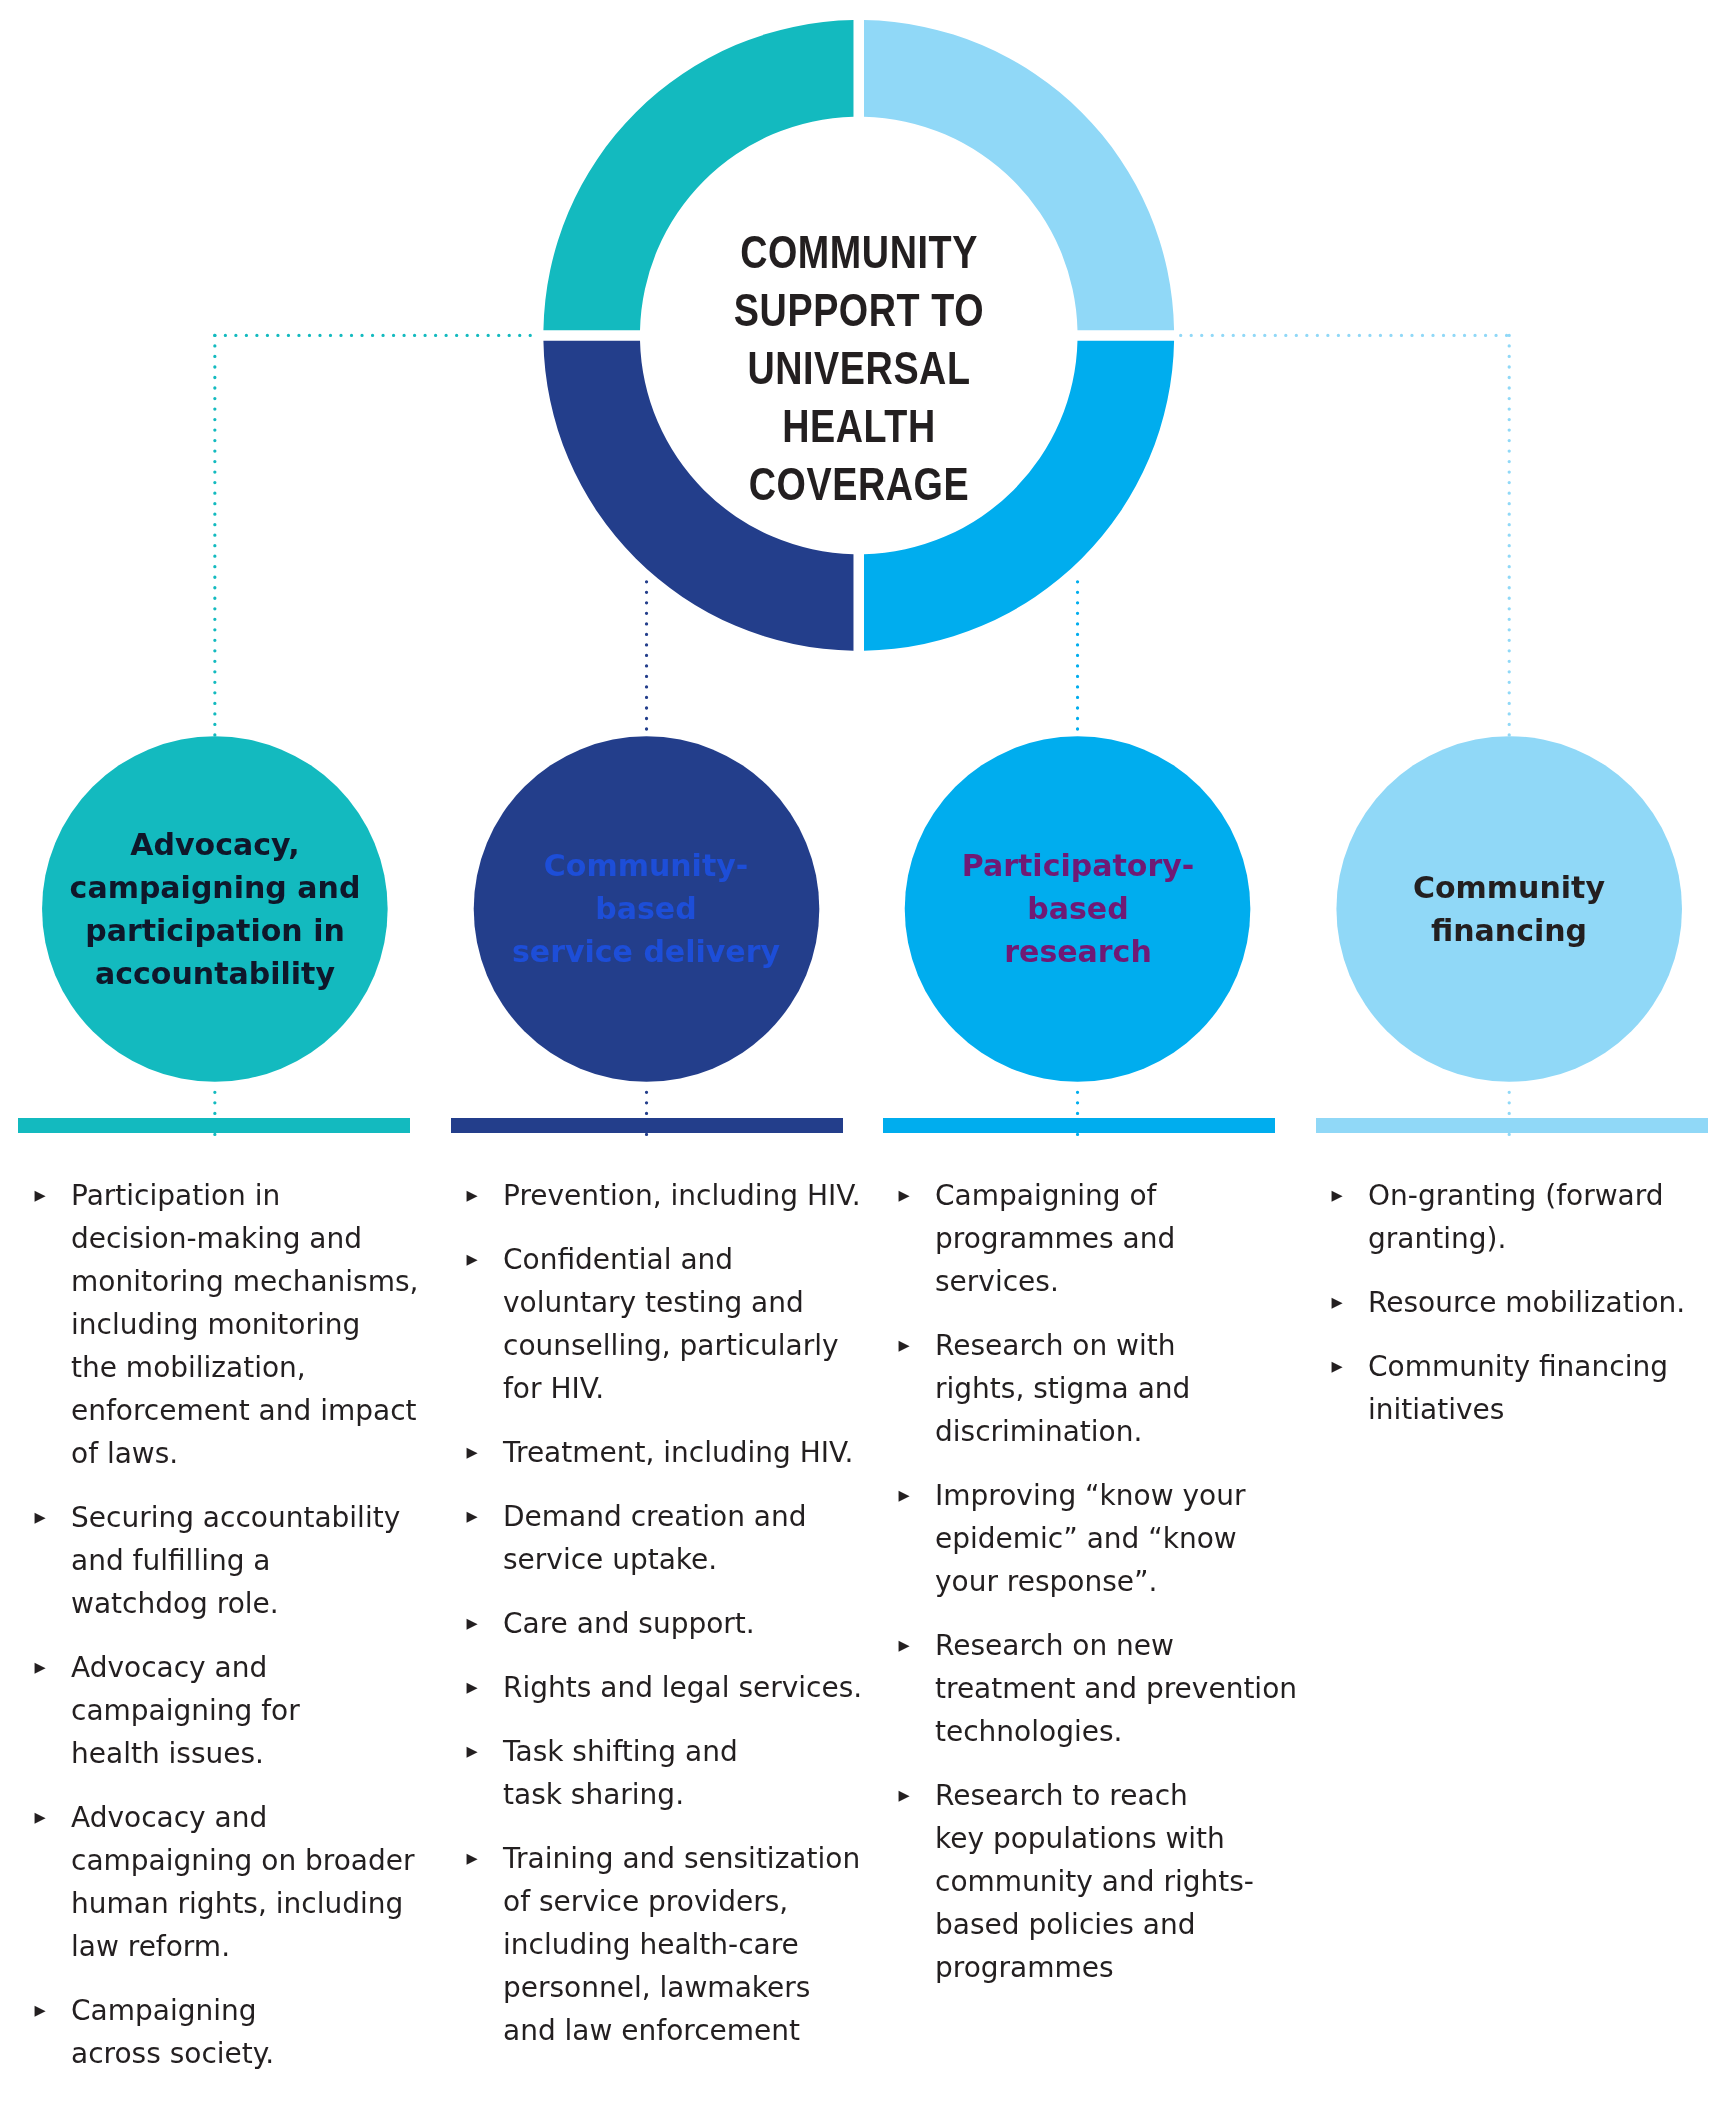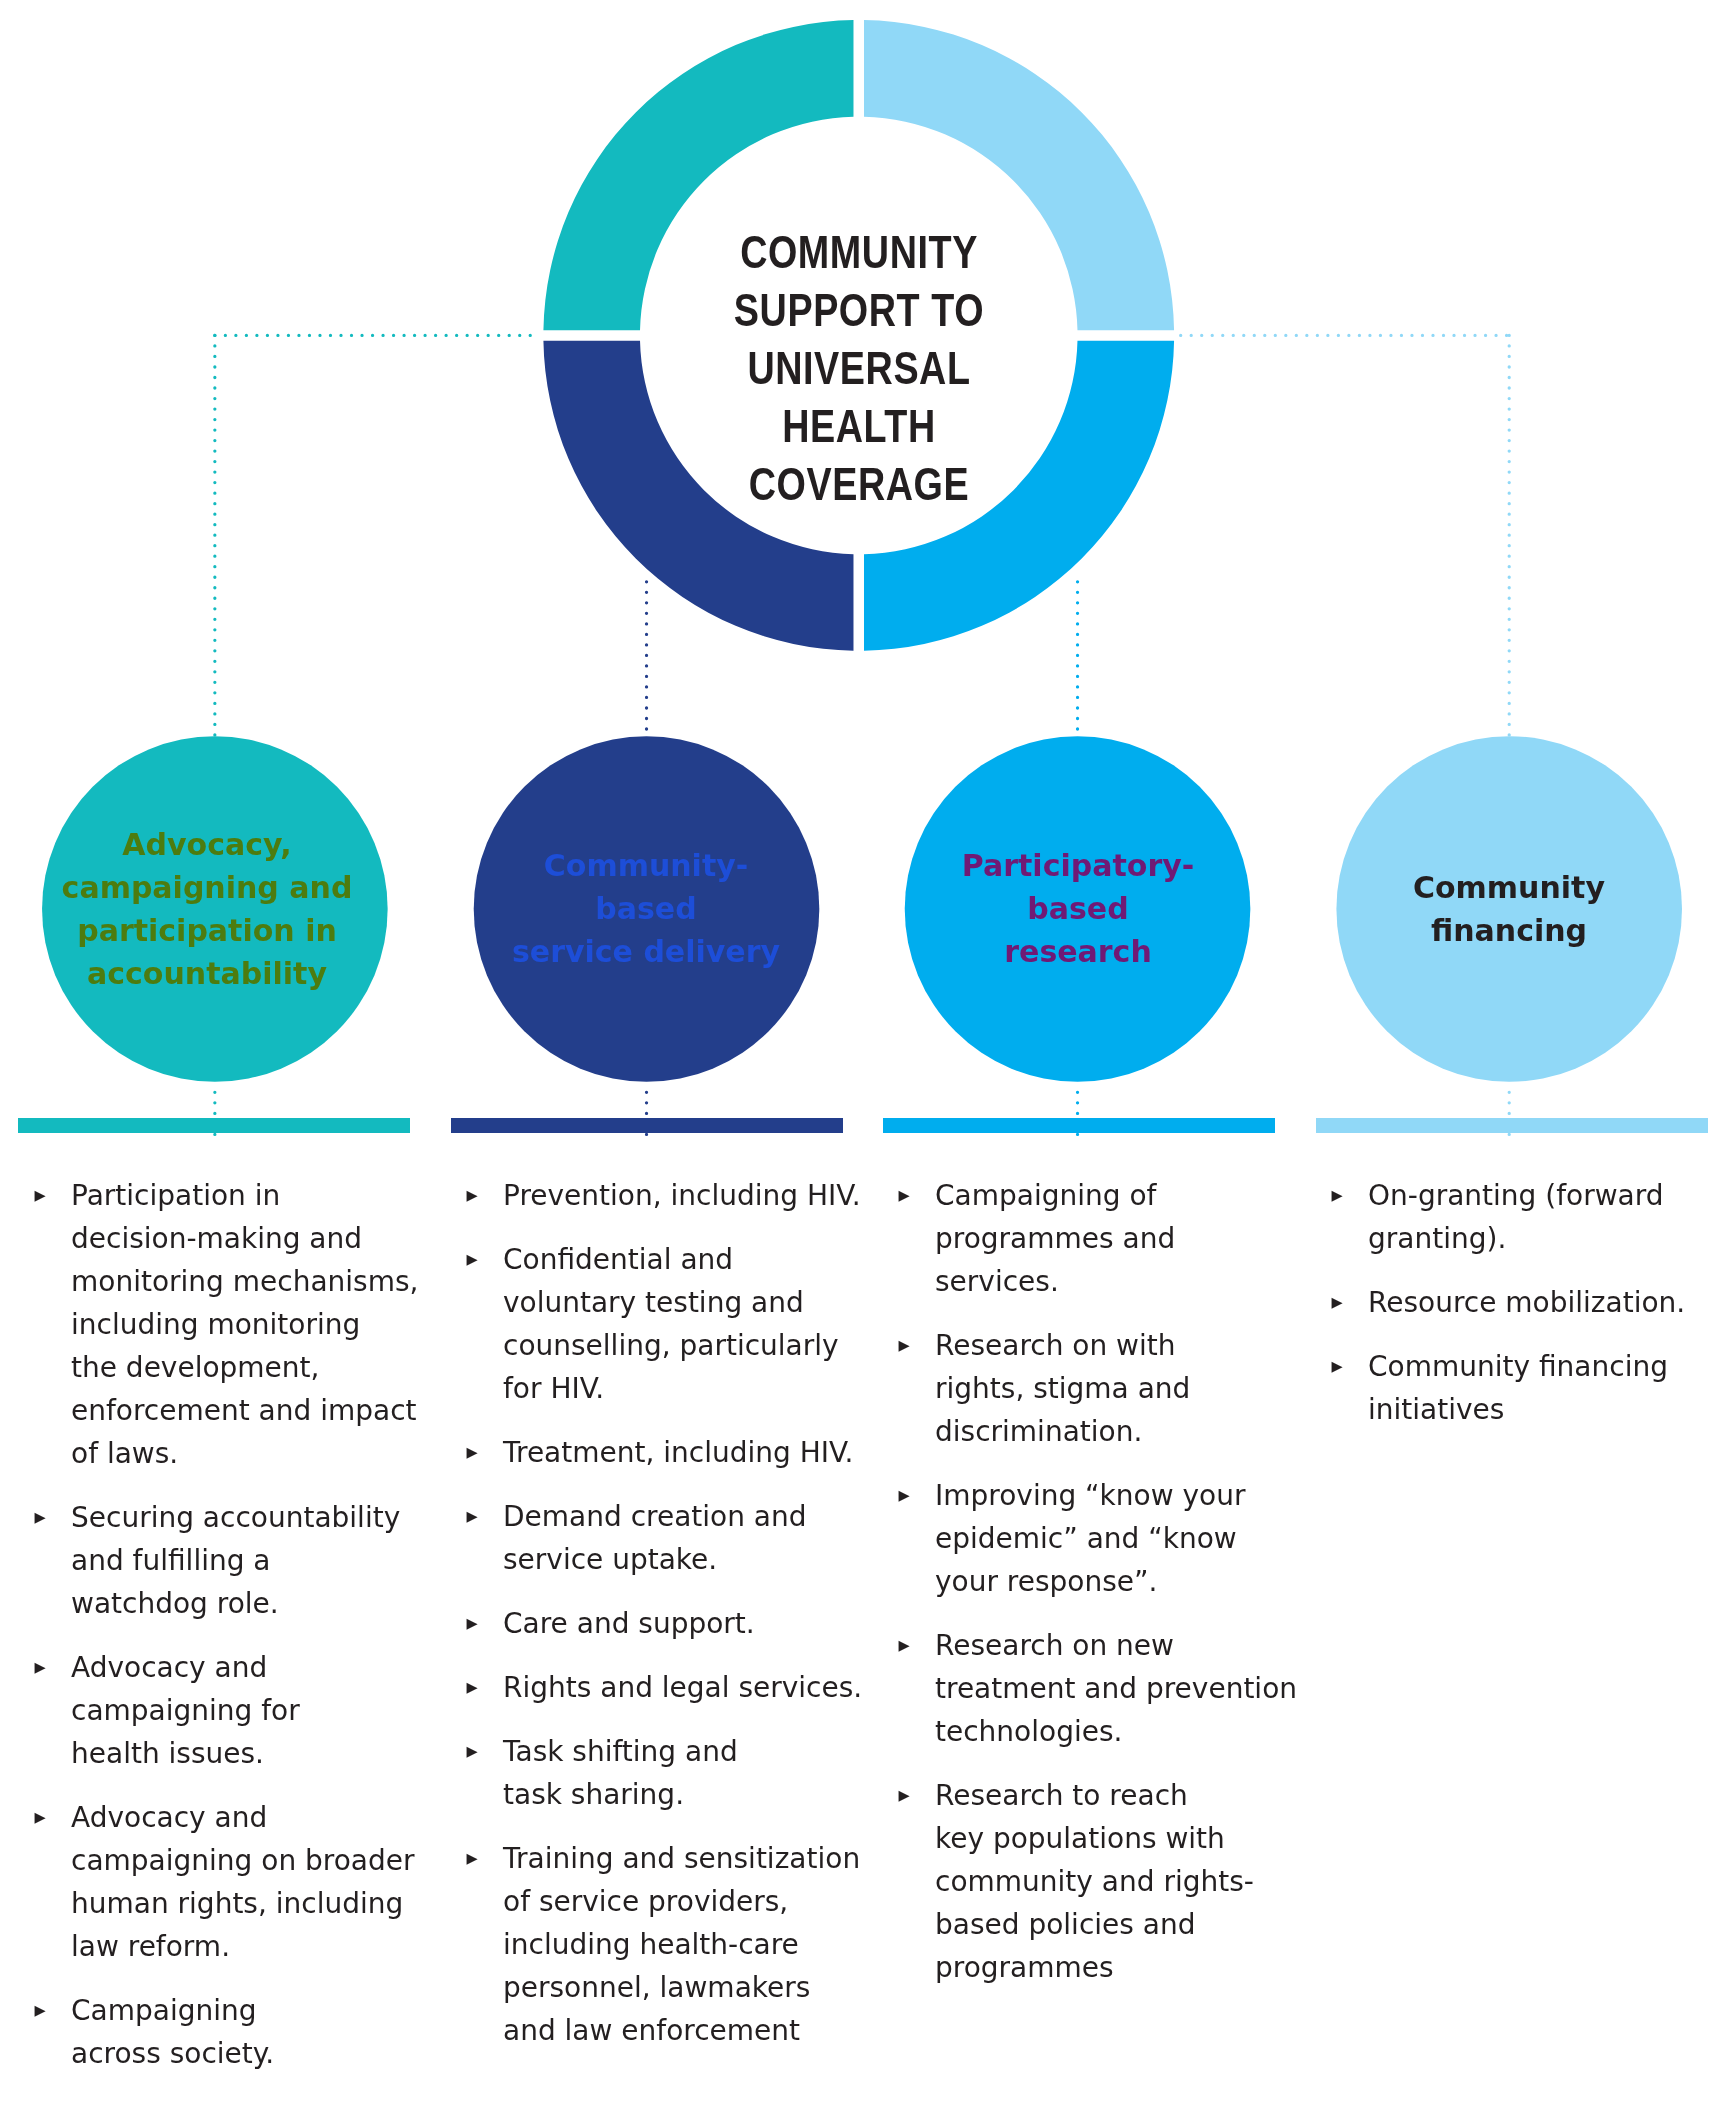--- a/index.html
+++ b/index.html
@@ -53,37 +53,37 @@
 </svg>
 
 <div class="hub-title">
   <span>COMMUNITY</span>
   <span>SUPPORT TO</span>
   <span>UNIVERSAL HEALTH</span>
   <span>COVERAGE</span>
 </div>
 
 <div id="pillars-layer">
-    <div class="pillar-label" style="left: 56px; top: 777px; color: #4d7c0f;">
+    <div class="pillar-label" style="left: 64px; top: 777px; color: #0f172a;">
       <div>
         <span>Advocacy,</span>
         <span>campaigning and</span>
         <span>participation in</span>
         <span>accountability</span>
       </div>
     </div>
     <div class="bar" style="left: 18.4px; top: 1118px; width: 392px; background: rgb(19, 186, 191);"></div>
     <div class="col" style="left: 24px;">
       <div class="bullet">
         <span class="arrow">▶</span>
         <span class="line">Participation in</span>
         <span class="line">decision-making and</span>
         <span class="line">monitoring mechanisms,</span>
         <span class="line">including monitoring</span>
-        <span class="line">the development,</span>
+        <span class="line">the mobilization,</span>
         <span class="line">enforcement and impact</span>
         <span class="line">of laws.</span>
       </div>
       <div class="bullet">
         <span class="arrow">▶</span>
         <span class="line">Securing accountability</span>
         <span class="line">and fulfilling a</span>
         <span class="line">watchdog role.</span>
       </div>
       <div class="bullet">

